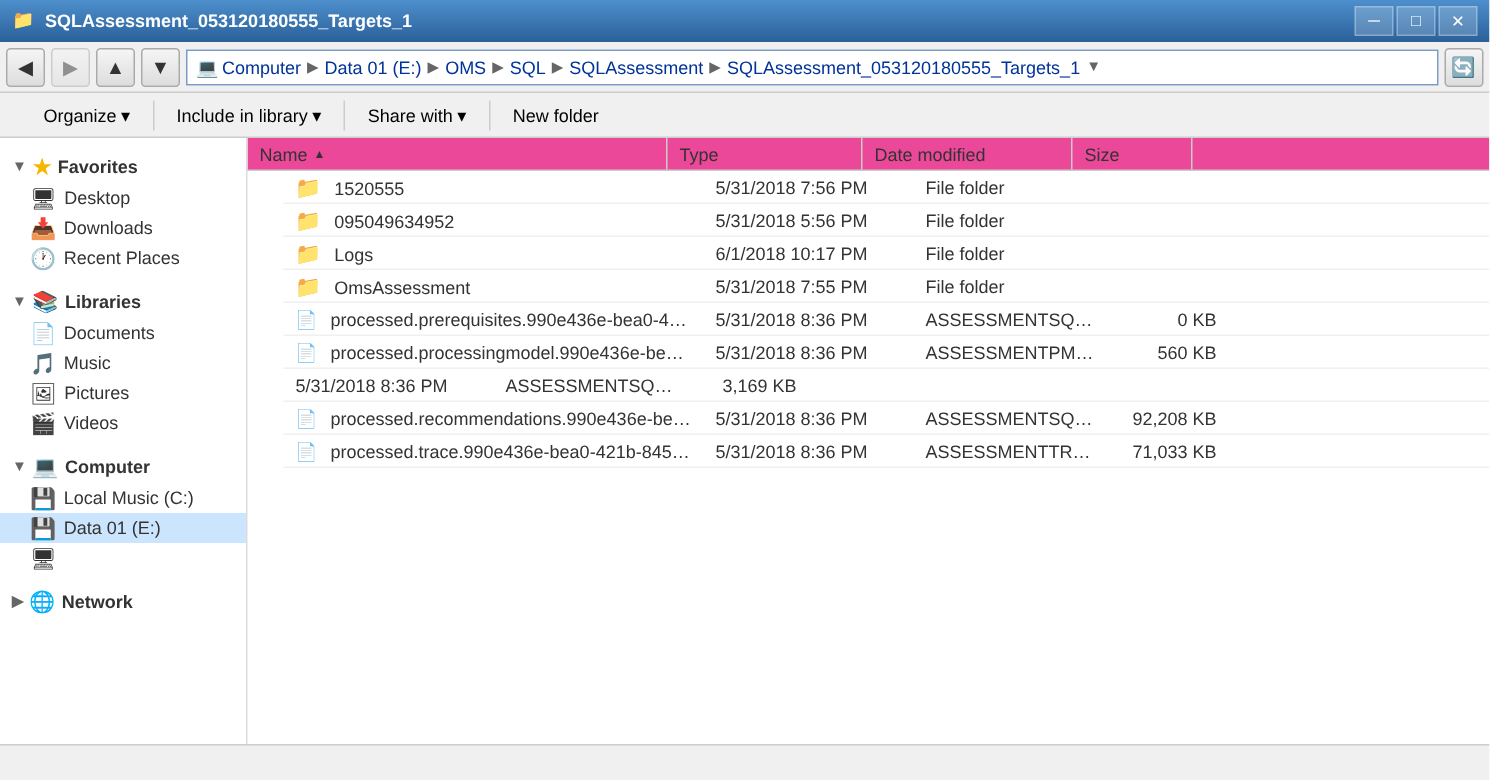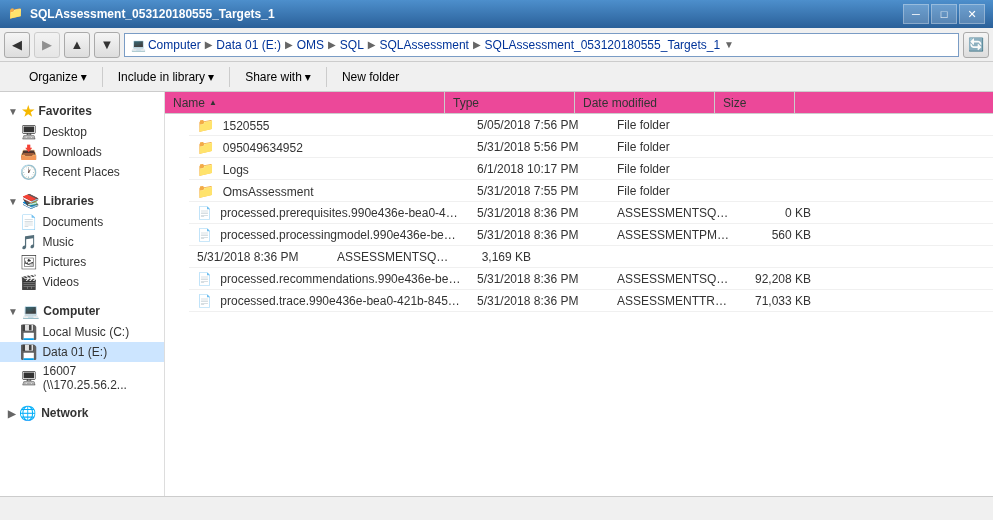--- a/index.html
+++ b/index.html
@@ -312,21 +312,20 @@
       <div class="sidebar-item">
         <span class="item-icon">💾</span>
         <span>Local Music (C:)</span>
       </div>
       <div class="sidebar-item selected">
         <span class="item-icon">💾</span>
         <span>Data 01 (E:)</span>
       </div>
       <div class="sidebar-item">
         <span class="item-icon">🖥</span>
-        <span>16007 (\\170.25.56.2...</span>
       </div>
     </div>
 
     <div class="sidebar-section">
       <div class="sidebar-group-header">
         <span class="expand-icon">▶</span>
         <span style="margin-right:4px; font-size:14px">🌐</span>
         <span>Network</span>
       </div>
     </div>
@@ -350,21 +349,21 @@
         <span>Size</span>
       </div>
     </div>
 
     <div id="file-rows">
         <div class="file-row">
     <div class="file-cell col-name">
       <span class="file-icon folder-icon">📁</span>
       <span>1520555</span>
     </div>
-    <div class="file-cell col-date">5/05/2018 7:56 PM</div>
+    <div class="file-cell col-date">5/31/2018 7:56 PM</div>
     <div class="file-cell col-type">File folder</div>
     <div class="file-cell col-size" style="text-align:right"></div>
   </div>
         <div class="file-row">
     <div class="file-cell col-name">
       <span class="file-icon folder-icon">📁</span>
       <span>095049634952</span>
     </div>
     <div class="file-cell col-date">5/31/2018 5:56 PM</div>
     <div class="file-cell col-type">File folder</div>

